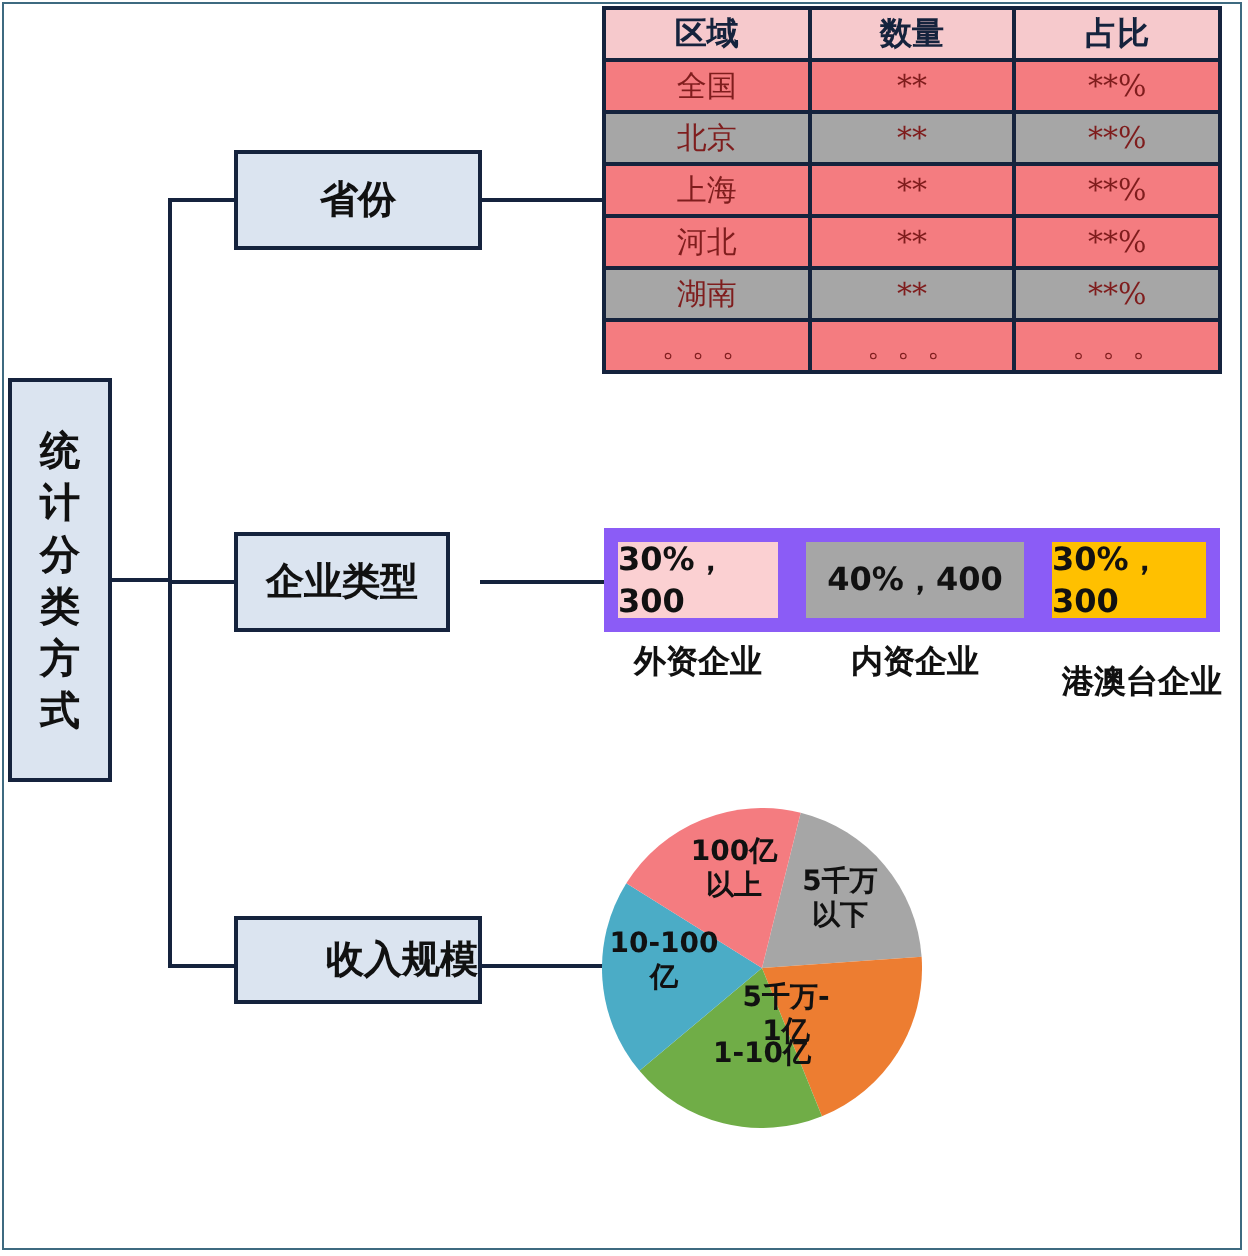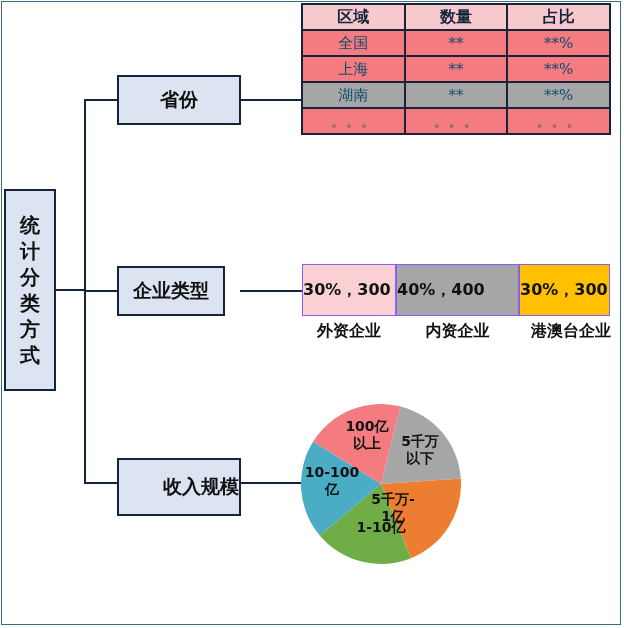--- a/index.html
+++ b/index.html
@@ -3,26 +3,26 @@
 <meta charset="utf-8">
 <style>
   html,body{margin:0;padding:0;background:#fff;}
   body{width:624px;height:628px;position:relative;overflow:hidden;font-family:"DejaVu Sans","Liberation Sans",sans-serif;}
   .frame{position:absolute;left:1px;top:1px;width:620px;height:624px;border:1px solid #3e6a80;box-sizing:border-box;background:#fff;}
   .line{position:absolute;background:#15233d;}
   .node{position:absolute;background:#dbe4f0;border:2px solid #15233d;box-sizing:border-box;display:flex;align-items:center;justify-content:center;font-weight:bold;color:#111;font-size:19px;}
   .root{left:4px;top:189px;width:52px;height:202px;flex-direction:column;font-size:20px;line-height:26px;}
   .root span{display:block;}
   table.region{position:absolute;left:301px;top:3px;width:310px;border-collapse:collapse;padding-left:28px;}
-  table.region td, table.region th{border:2px solid #15233d;height:24px;padding:0;text-align:center;font-size:15px;font-family:"DejaVu Serif","Liberation Serif",serif;color:#0c4a6e;}
+  table.region td, table.region th{border:2px solid #15233d;height:24px;padding:0;text-align:center;font-size:15px;font-family:"DejaVu Serif","Liberation Serif",serif;color:#7f1d1d;}
   table.region th{background:#f6c9cc;color:#15233d;font-family:"DejaVu Sans",sans-serif;font-weight:bold;font-size:16px;}
   tr.pink td{background:#f47c80;}
   tr.grey td{background:#a6a6a6;}
   .val{color:#eee;font-size:12px;}
-  .etype{position:absolute;top:264px;height:52px;display:flex;align-items:center;font-weight:bold;font-size:16px;color:#111;border:1px solid #8b5cf6;box-sizing:border-box;}
+  .etype{position:absolute;top:264px;height:52px;display:flex;align-items:center;justify-content:center;font-weight:bold;font-size:16px;color:#111;border:7px solid #8b5cf6;box-sizing:border-box;}
   .elabel{position:absolute;top:321px;font-weight:bold;font-size:16px;color:#111;text-align:center;}
   .pie-label{position:absolute;font-weight:bold;font-size:14px;color:#111;text-align:center;line-height:17px;}
 </style>
 </head>
 <body>
 
 <div class="frame"></div>
 
 <div class="line" style="left:56px;top:289px;width:30px;height:2px;"></div>
 <div class="line" style="left:84px;top:99px;width:2px;height:384px;"></div>
@@ -41,38 +41,48 @@
   <span>方</span>
   <span>式</span>
 </div>
 
 <div class="node" style="left:117px;top:75px;width:124px;height:50px;">
     <span>省份</span>
   </div>
 <div class="node" style="left:117px;top:266px;width:108px;height:50px;">
     <span>企业类型</span>
   </div>
-<div class="node" style="left:117px;top:458px;width:124px;height:58px;padding-left:44px;">
+<div class="node" style="left:117px;top:458px;width:124px;height:44px;padding-left:44px;">
     <span>收入规模</span>
   </div>
 
 <table class="region">
   <tbody>
       <tr>
     <th>区域</th>
     <th>数量</th>
     <th>占比</th>
   </tr>
   <tr class="pink">
         <td>全国</td>
         <td class="val">**</td>
         <td class="val">**%</td>
       </tr>
+  <tr class="grey">
+        <td>北京</td>
+        <td class="val">**</td>
+        <td class="val">**%</td>
+      </tr>
   <tr class="pink">
         <td>上海</td>
+        <td class="val">**</td>
+        <td class="val">**%</td>
+      </tr>
+  <tr class="pink">
+        <td>河北</td>
         <td class="val">**</td>
         <td class="val">**%</td>
       </tr>
   <tr class="grey">
         <td>湖南</td>
         <td class="val">**</td>
         <td class="val">**%</td>
       </tr>
   <tr class="pink">
         <td class="val">。。。</td>
@@ -86,21 +96,21 @@
     <span>30%，300</span>
   </div>
 <div class="etype" style="left:396px;width:123px;background:#a6a6a6;">
     <span>40%，400</span>
   </div>
 <div class="etype" style="left:519px;width:91px;background:#ffc000;">
     <span>30%，300</span>
   </div>
 <div class="elabel" style="left:302px;width:94px;">外资企业</div>
 <div class="elabel" style="left:396px;width:123px;">内资企业</div>
-<div class="elabel" style="left:519px;width:104px;">港澳台企业</div>
+<div class="elabel" style="left:519px;width:104px;margin-top:10px;">港澳台企业</div>
 
 <svg style="position:absolute;left:301px;top:404px;" width="160" height="160" viewBox="-80 -80 160 160">
   <g id="pie">
       <path d="M0,0 L19.353751647973418,-77.62365810207972 A80,80 0 0 1 79.80512402078594,-5.580517899530037 Z" fill="#a6a6a6"></path>
       <path d="M0,0 L79.80512402078594,-5.580517899530037 A80,80 0 0 1 29.968527473272978,74.17470836534298 Z" fill="#ed7d31"></path>
       <path d="M0,0 L29.968527473272978,74.17470836534298 A80,80 0 0 1 -61.28355544951823,51.42300877492316 Z" fill="#70ad47"></path>
       <path d="M0,0 L-61.28355544951823,51.42300877492316 A80,80 0 0 1 -67.84384769251409,-42.393541138656374 Z" fill="#4bacc6"></path>
       <path d="M0,0 L-67.84384769251409,-42.393541138656374 A80,80 0 0 1 19.35375164797339,-77.62365810207973 Z" fill="#f47c80"></path>
     </g>
 </svg>

